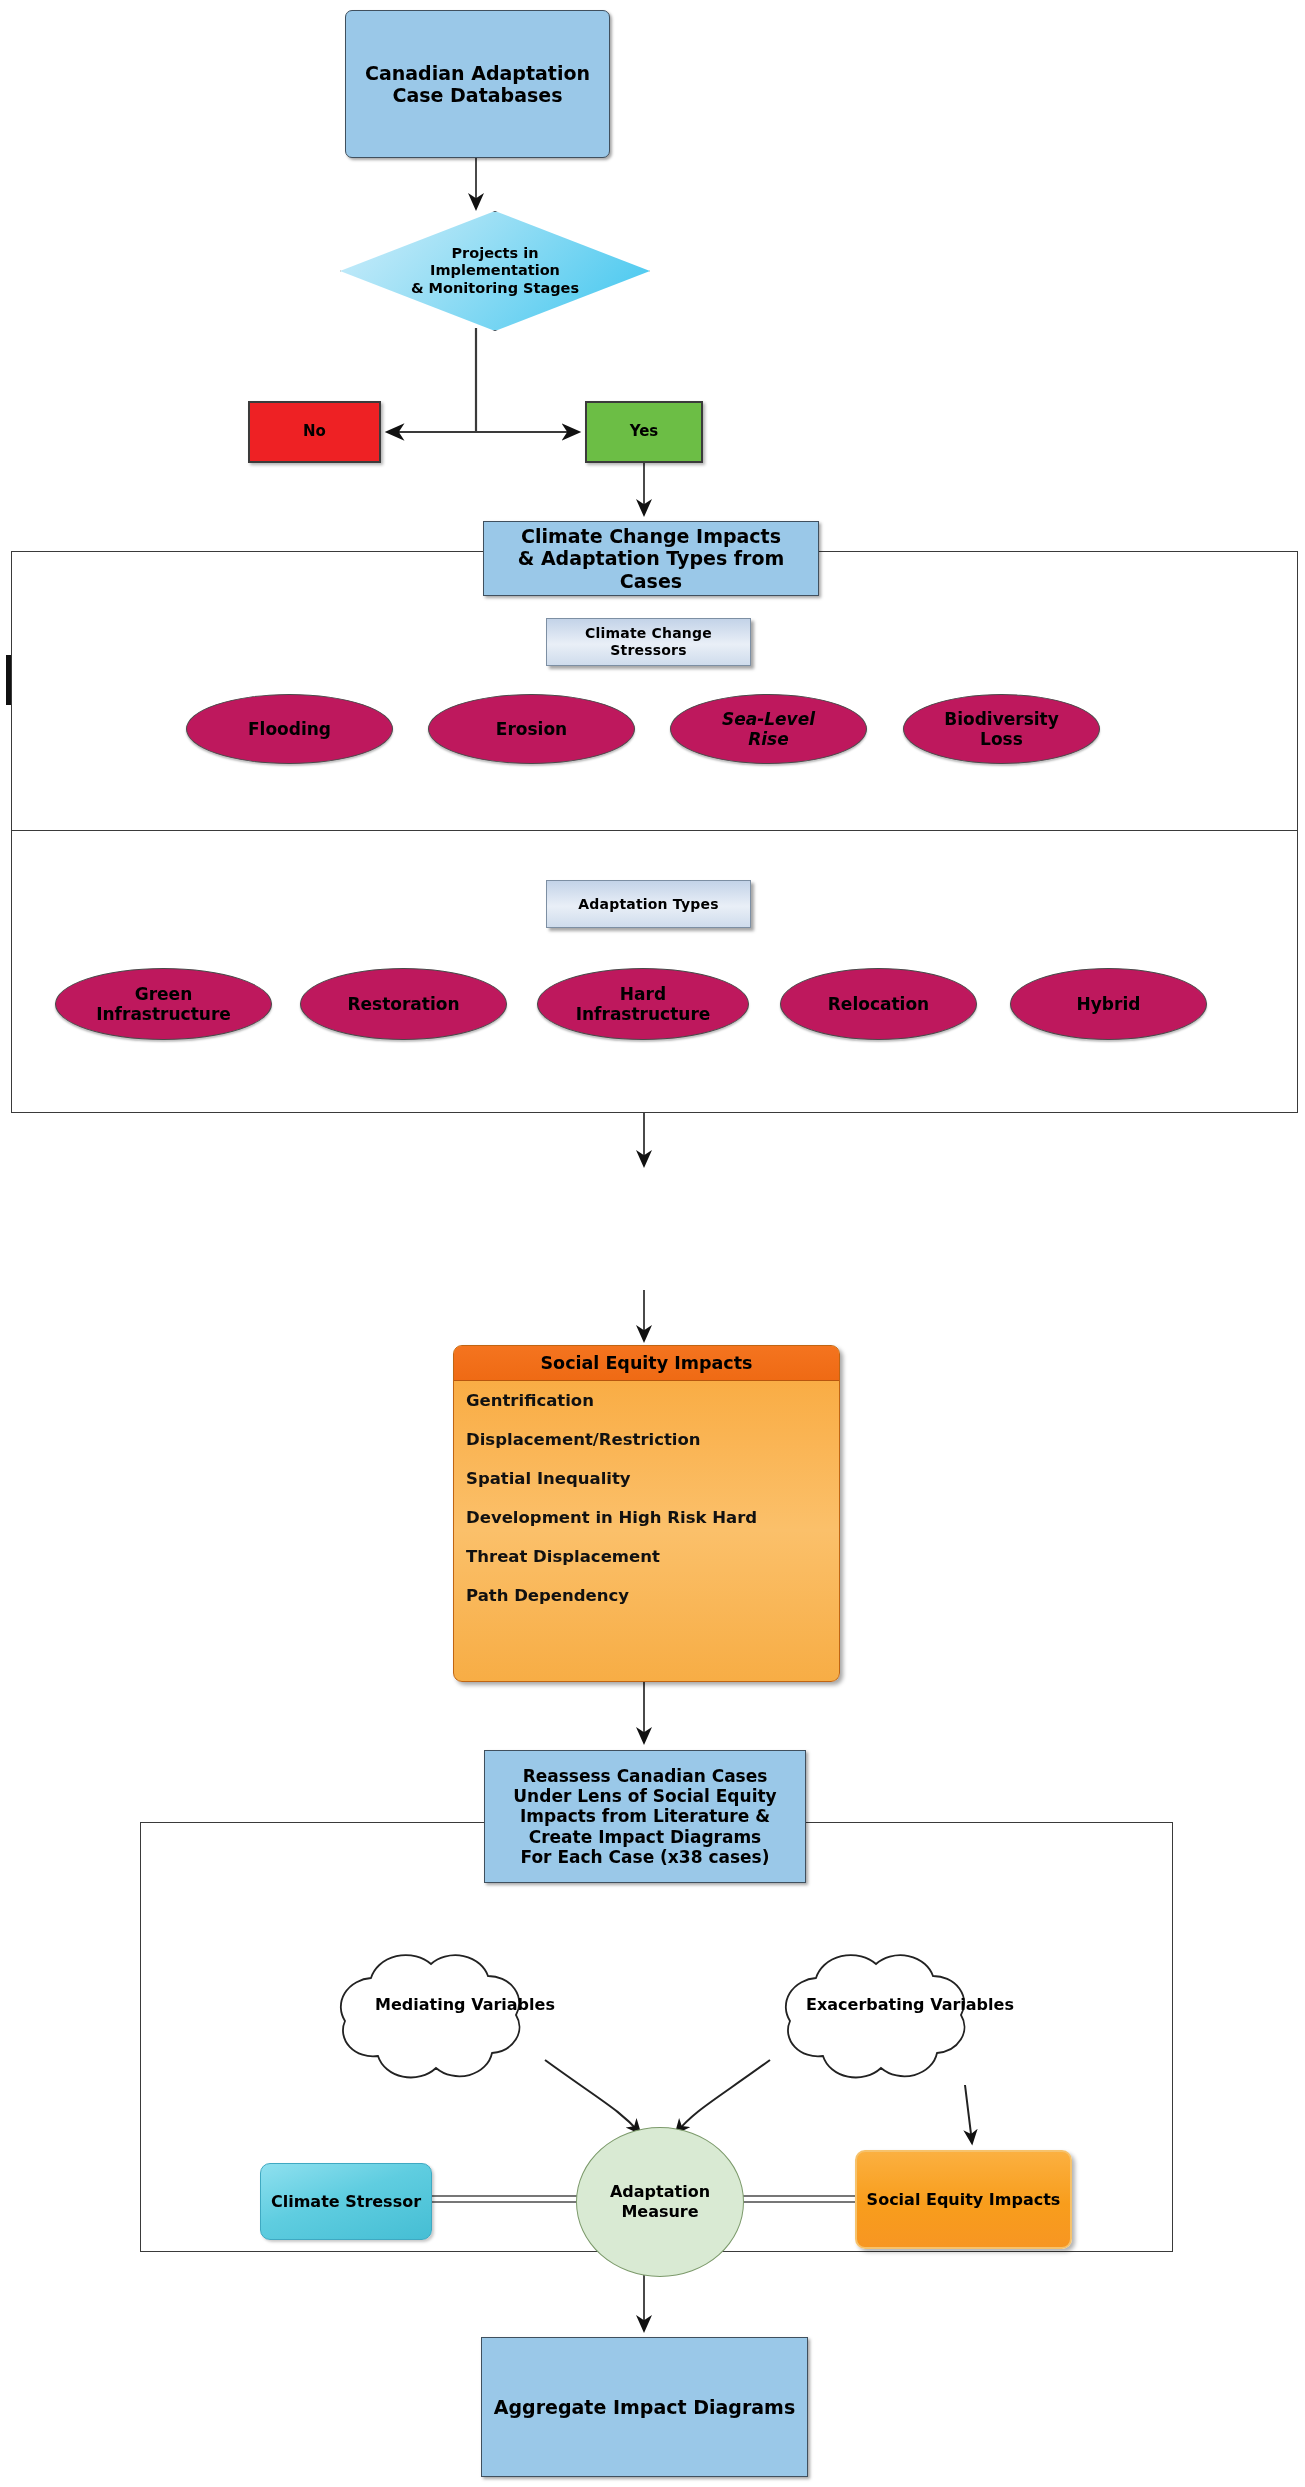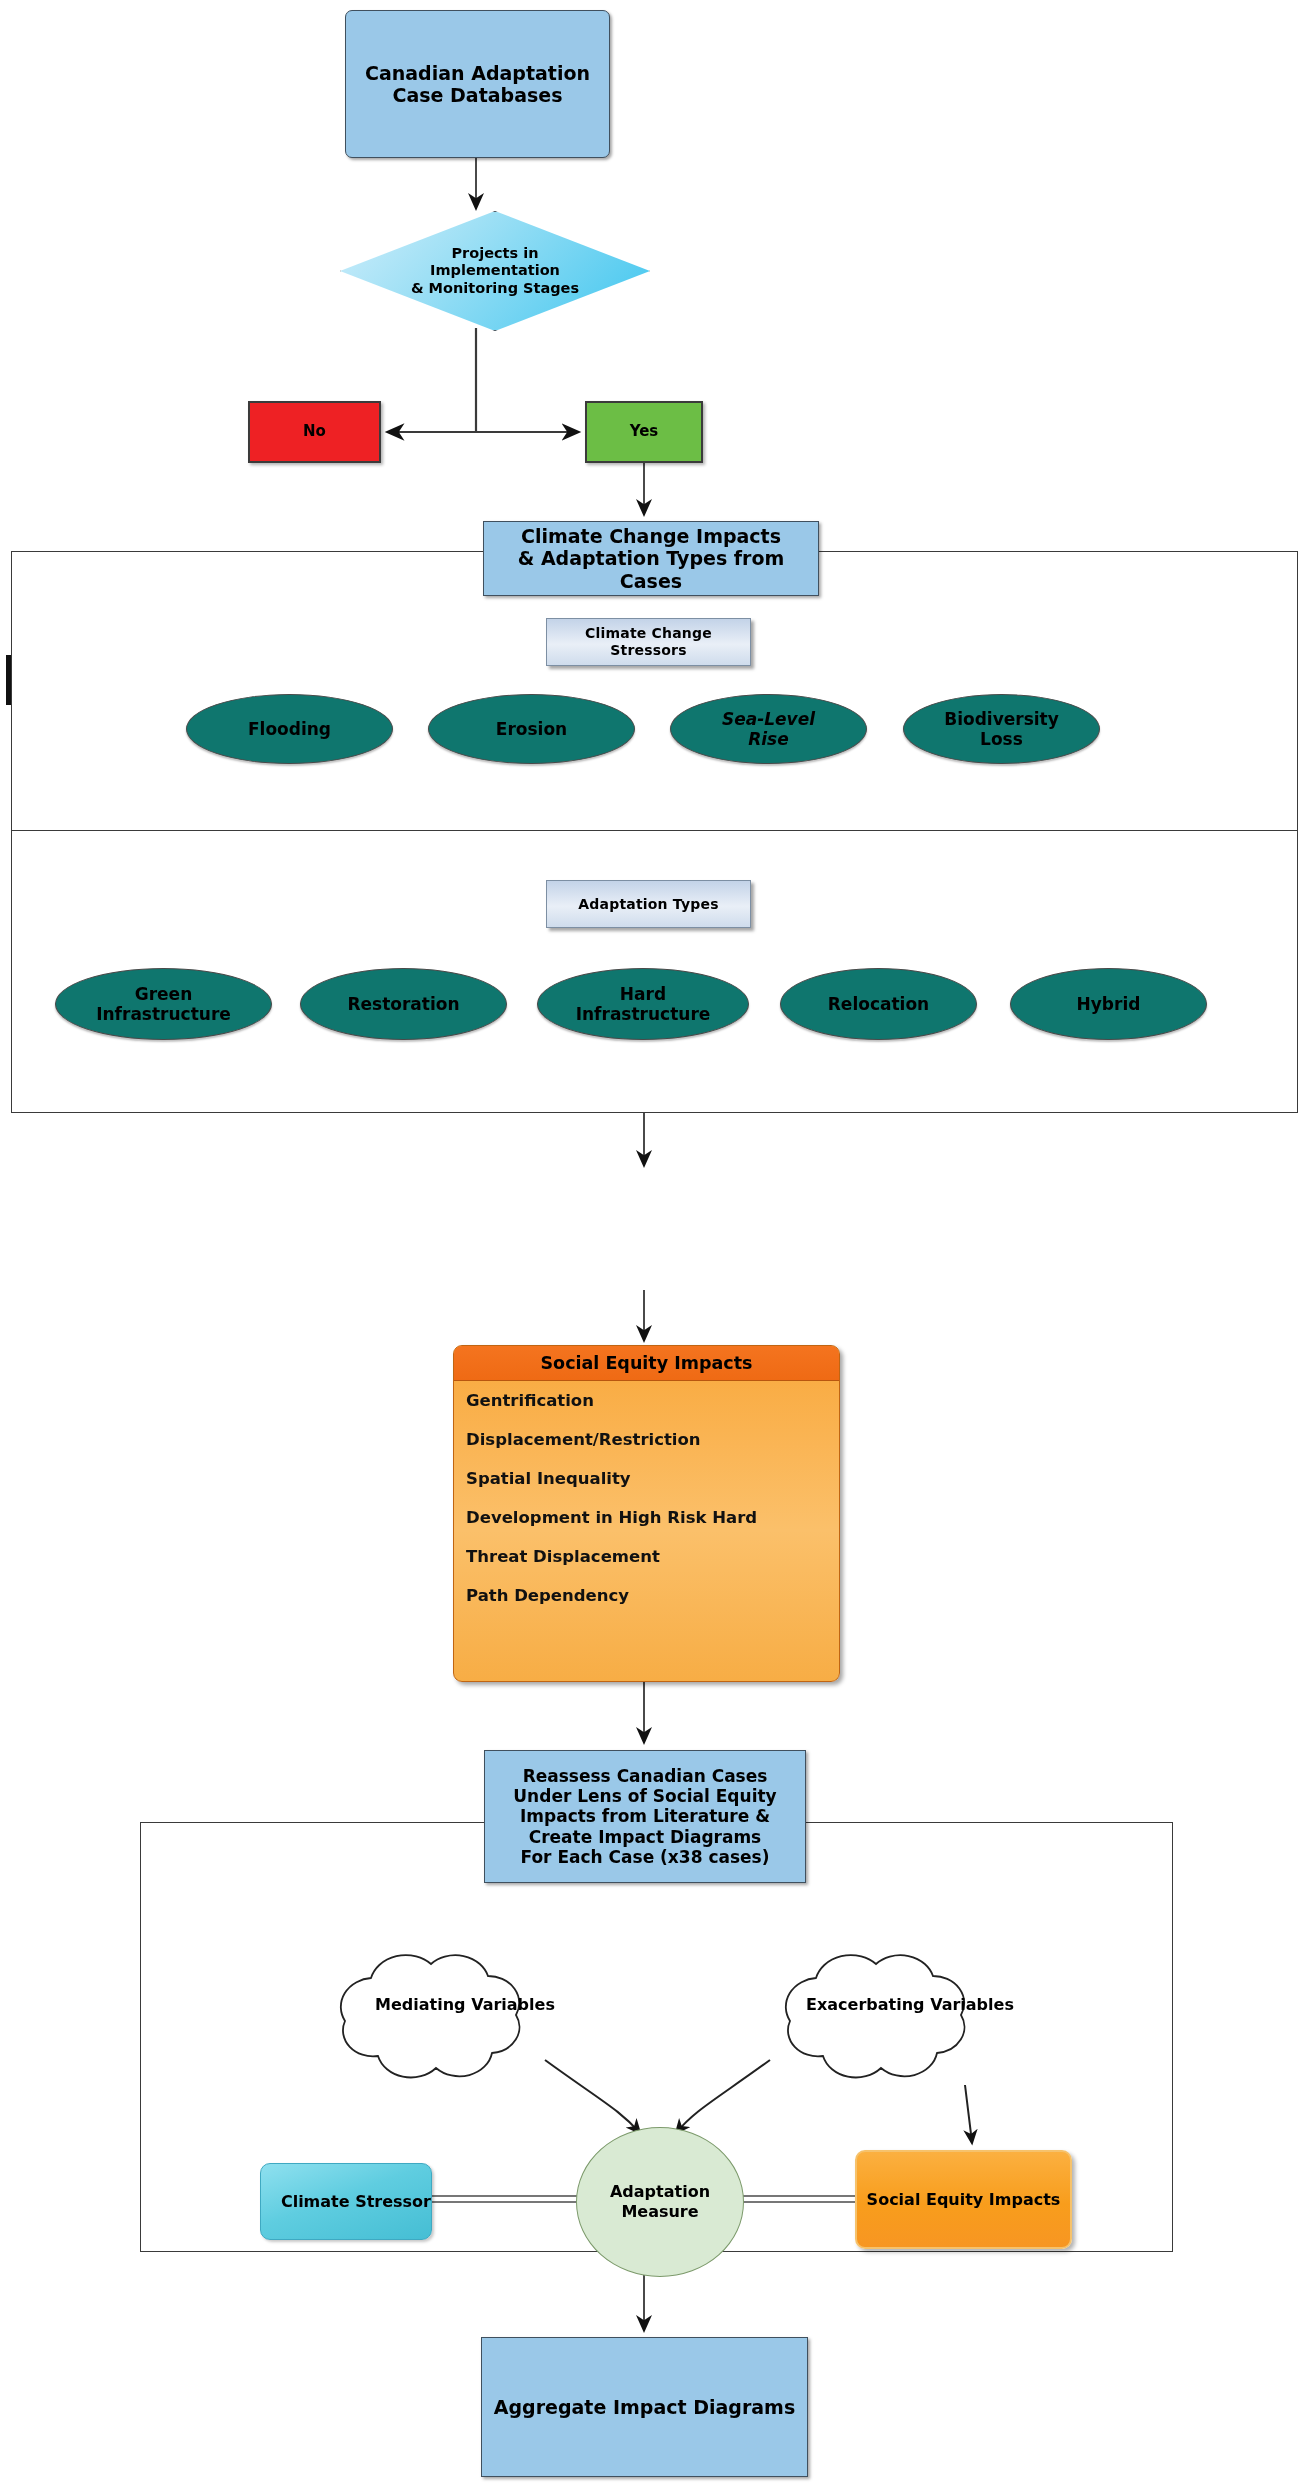--- a/index.html
+++ b/index.html
@@ -36,21 +36,21 @@
 
   
   .chip{
     background:linear-gradient(180deg,#c3d3e8 0%,#e9eff7 55%,#cfdcec 100%);
     border:1px solid #7d8fa3;box-shadow:3px 3px 3px rgba(0,0,0,.35);
   }
   .chip span{font-size:14px;font-weight:bold;letter-spacing:.2px;}
 
   
   .ellipse{
-    background:#0f766e;border:1.4px solid #4a4a4a;border-radius:50%;
+    background:#be185d;border:1.4px solid #4a4a4a;border-radius:50%;
     box-shadow:0 2px 2px rgba(0,0,0,.25);
   }
   .ellipse span{font-size:17px;font-weight:bold;}
 
   
   .frame{position:absolute;border:1.4px solid #3a3a3a;background:transparent;z-index:1;}
 
   
   .seq{
     position:absolute;border:1.5px solid #c06512;border-radius:9px;overflow:hidden;
@@ -74,21 +74,21 @@
   }
   .circle{
     position:absolute;border-radius:50%;
     background:#d9ead3;border:1.3px solid #7c9a6b;
     display:flex;align-items:center;justify-content:center;text-align:center;
     font-size:16px;font-weight:bold;color:#000;z-index:3;
   }
   .stressorbox{
     position:absolute;border-radius:10px;border:1px solid #3fa9c2;
     background:linear-gradient(160deg,#8fe0ef 0%,#5fcde0 45%,#45bed4 100%);
-    display:flex;align-items:center;justify-content:flex-end;
+    display:flex;align-items:center;justify-content:center;
     font-size:16px;font-weight:bold;color:#000;z-index:3;
     box-shadow:2px 2px 3px rgba(0,0,0,.22);
   }
   .seqsmall{
     position:absolute;border-radius:10px;border:2px solid #f6c26b;
     background:linear-gradient(180deg,#fbb040 0%,#f89d1c 55%,#f79622 100%);
     display:flex;align-items:center;justify-content:center;
     font-size:16px;font-weight:bold;color:#000;z-index:3;
     box-shadow:3px 3px 4px rgba(0,0,0,.3);
   }

